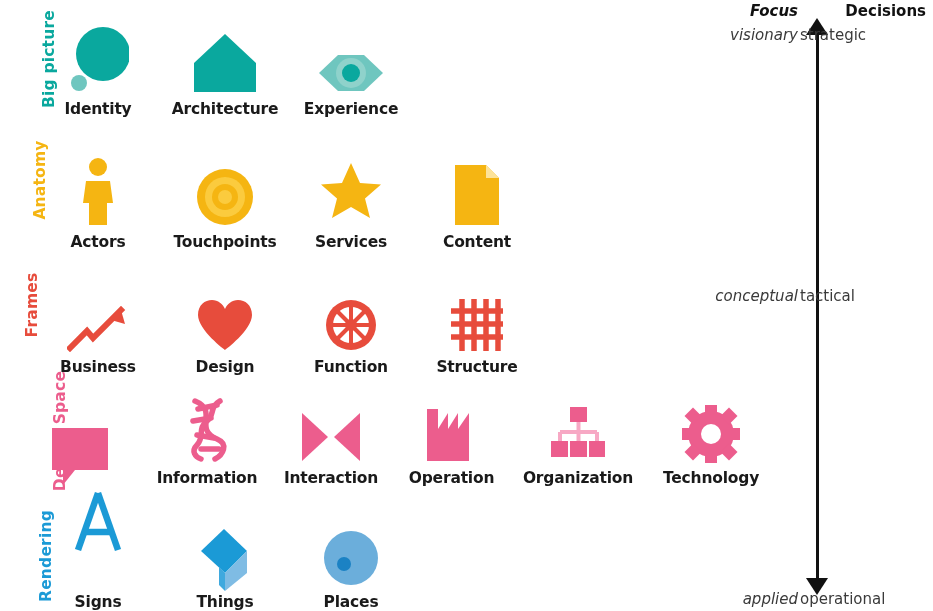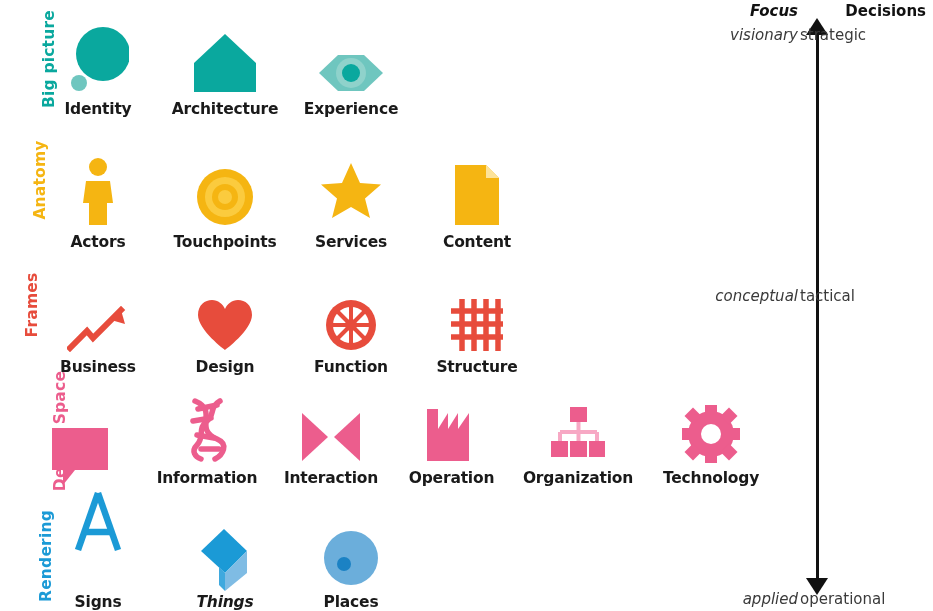--- a/index.html
+++ b/index.html
@@ -396,21 +396,21 @@
       </div>
 
       <div class="cell" style="width:126px;">
         <div class="icon-box" style="height:78px;">
           <svg width="56" height="66" viewBox="0 0 56 66">
             <polygon points="27,2 50,24 28,46 4,24" fill="#1B9AD6"></polygon>
             <polygon points="50,24 50,46 28,64 28,46" fill="#7FBCE4"></polygon>
             <polygon points="28,46 28,64 22,58 22,40" fill="#3FA9DE"></polygon>
           </svg>
         </div>
-        <div class="cell-label" style="font-style:italic;">Things</div>
+        <div class="cell-label" style="">Things</div>
       </div>
 
       <div class="cell" style="width:126px;">
         <div class="icon-box" style="height:78px;">
           <svg width="58" height="58" viewBox="0 0 58 58">
             <circle cx="29" cy="29" r="27" fill="#6BAEDB"></circle>
             <circle cx="22" cy="35" r="7" fill="#1B82C4"></circle>
           </svg>
         </div>
         <div class="cell-label" style="margin-top:6px;">Places</div>

